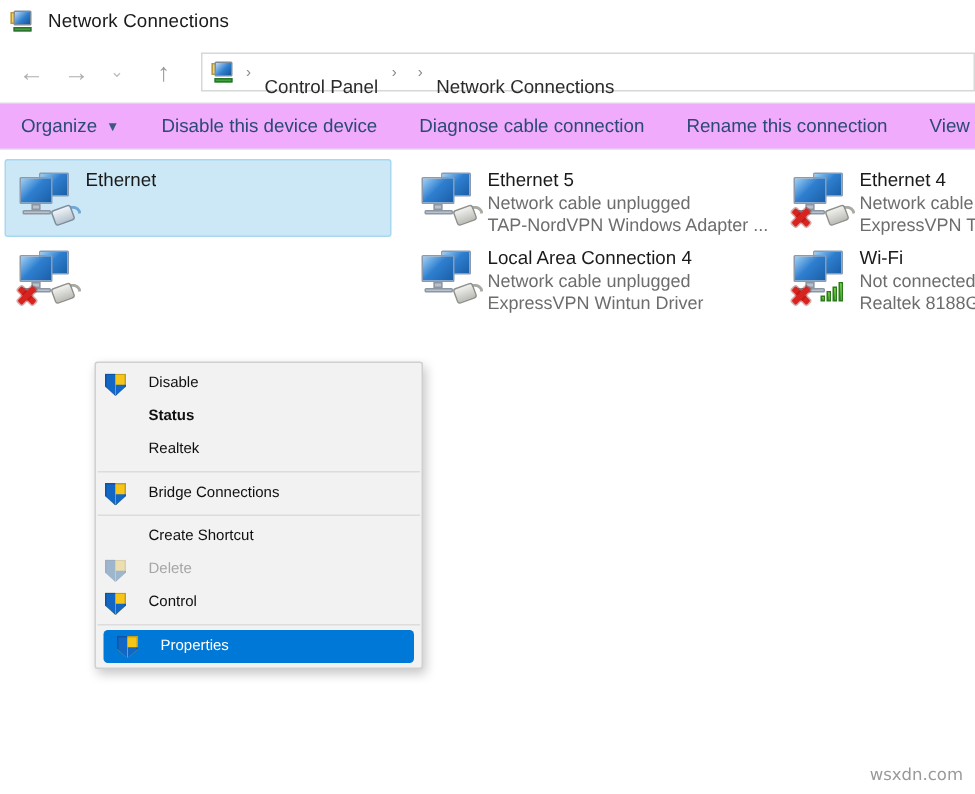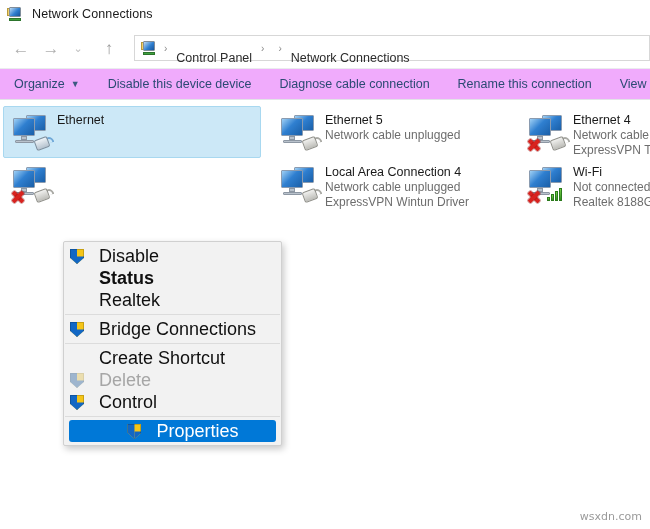--- a/index.html
+++ b/index.html
@@ -180,33 +180,32 @@
     position: relative;
   }
   .mi-icon {
     width: 22px;
     height: 16px;
     flex: 0 0 22px;
     position: relative;
     margin-left: 2px;
   }
   .mi-label {
-    font-size: 18px;
+    font-size: 10px;
     color: #101010;
     margin-left: 7px;
     line-height: 16px;
   }
   .mi.bold .mi-label { font-weight: bold; }
   .mi.disabled .mi-label { color: #a6a6a6; }
   .mi.highlight {
     background: #0078d7;
     margin: 0 5px;
     border-radius: 3px;
-    padding-left: 15px;
-    justify-content: center;
+    padding-left: 3px;
   }
   .mi.highlight .mi-label { color: #ffffff; }
   .mi.highlight .mi-icon { margin-left: 6px; }
   .mi-sep {
     height: 1px;
     background: #dcdcdc;
     margin: 3px 1px;
   }
 
   
@@ -468,20 +467,21 @@
           <div class="mon-stand stand-base"></div>
           <div class="plug grey">
               <span class="pl-wire"></span>
               <span class="pl-body"></span>
             </div>
         </div>
       </div>
       <div class="conn-text">
         <div class="conn-name">Ethernet 5</div>
         <div class="conn-sub">Network cable unplugged</div>
+        <div class="conn-sub">TAP-NordVPN Windows Adapter ...</div>
       </div>
     </div>
     <div class="conn-item">
       <div class="conn-icon">
         <div class="netico">
           <div class="mon back"></div>
           <div class="mon front"></div>
           <div class="mon-stand stand-neck"></div>
           <div class="mon-stand stand-base"></div>
           <div class="plug grey">

